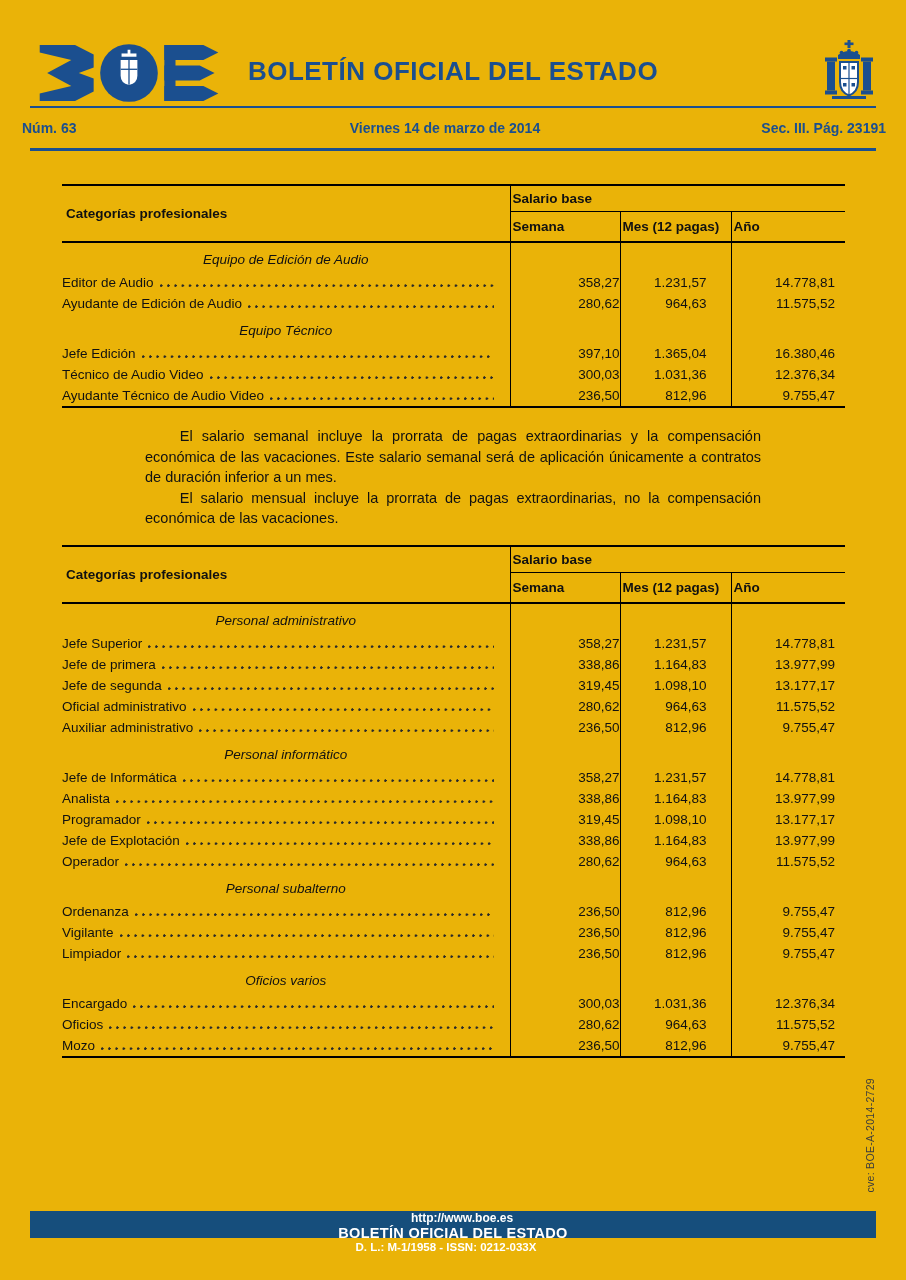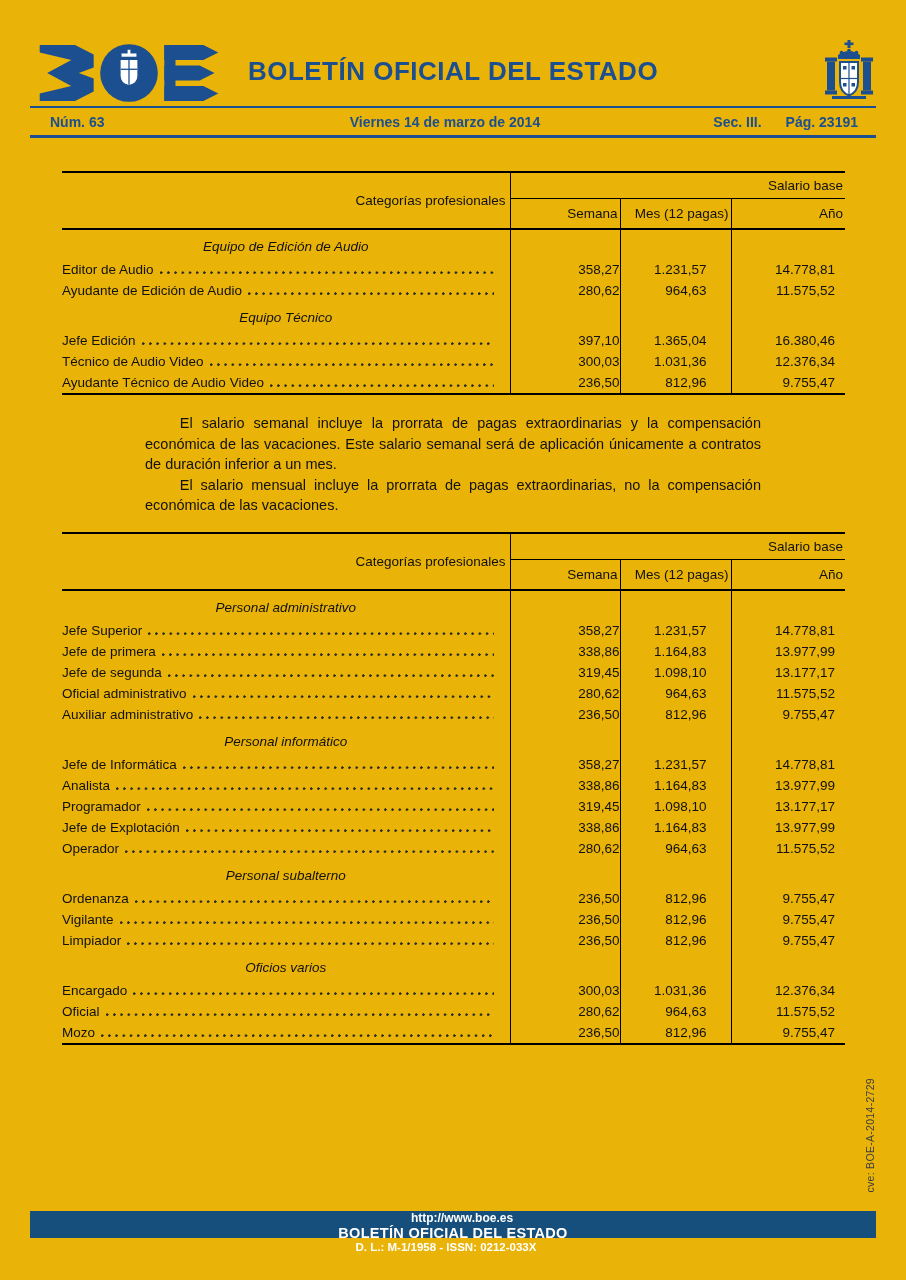--- a/index.html
+++ b/index.html
@@ -13,36 +13,36 @@
   .header { position:relative; height:106px; }
   .boe-logo { position:absolute; left:36px; top:44px; }
   .header-title {
     position:absolute; left:0; right:0; top:56px; text-align:center;
     font-size:26px; font-weight:bold; color:#1b4f8f; letter-spacing:.5px;
   }
   .arms-icon { position:absolute; right:32px; top:40px; }
   .rule-thin  { height:2px; background:#1b4f8f; margin:0 30px; }
   .rule-thick { height:3px; background:#1b4f8f; margin:0 30px; }
   .header-meta {
-    position:relative; height:27px; margin:0 42px; display:flex;
+    position:relative; height:40px; margin:0 14px; display:flex;
     align-items:center; color:#1b4f8f; font-weight:bold; font-size:14px;
   }
   .meta-num { padding-left:8px; }
   .meta-date { position:absolute; left:0; right:16px; text-align:center; }
-  .meta-right { margin-left:auto; padding-right:6px; display:flex; gap:24px; }
+  .meta-right { margin-left:auto; padding-right:6px; display:flex; gap:4px; }
   
   main { padding:0 61px 0 62px; }
   .table-wrap.first { margin-top:33px; }
   .table-wrap.second { margin-top:16px; }
   table.salary-table {
     width:100%; table-layout:fixed; border-collapse:collapse;
     border-top:2px solid #000; border-bottom:2px solid #000;
     font-size:13.5px; color:#111;
   }
-  .salary-table th { font-weight:normal; text-align:right; }
+  .salary-table th { font-weight:bold; text-align:left; }
   th.cat { padding:6px 4px; }
   th.group { border-left:1px solid #000; border-bottom:1px solid #000; padding:5px 2px; }
   th.sub { border-left:1px solid #000; padding:7px 2px; }
   thead tr:last-child th, thead tr:last-child th.cat-spacer { border-bottom:2px solid #000; }
   thead th.cat { border-bottom:2px solid #000; }
   tbody td + td { border-left:1px solid #000; }
   td.sec-title { font-style:italic; text-align:center; padding:9px 0 5px; }
   tr.data-row td { padding:3px 0; }
   td.label { padding-left:4px; }
   .label-flex { display:flex; align-items:flex-end; }
@@ -432,21 +432,21 @@
                   <span class="dots"></span>
                 </div>
               </td>
               <td class="num">300,03</td>
               <td class="num c3">1.031,36</td>
               <td class="num last">12.376,34</td>
             </tr>
             <tr class="data-row">
               <td class="label">
                 <div class="label-flex">
-                  <span class="lbl">Oficial</span>
+                  <span class="lbl">Oficios</span>
                   <span class="dots"></span>
                 </div>
               </td>
               <td class="num">280,62</td>
               <td class="num c3">964,63</td>
               <td class="num last">11.575,52</td>
             </tr>
             <tr class="data-row">
               <td class="label">
                 <div class="label-flex">

